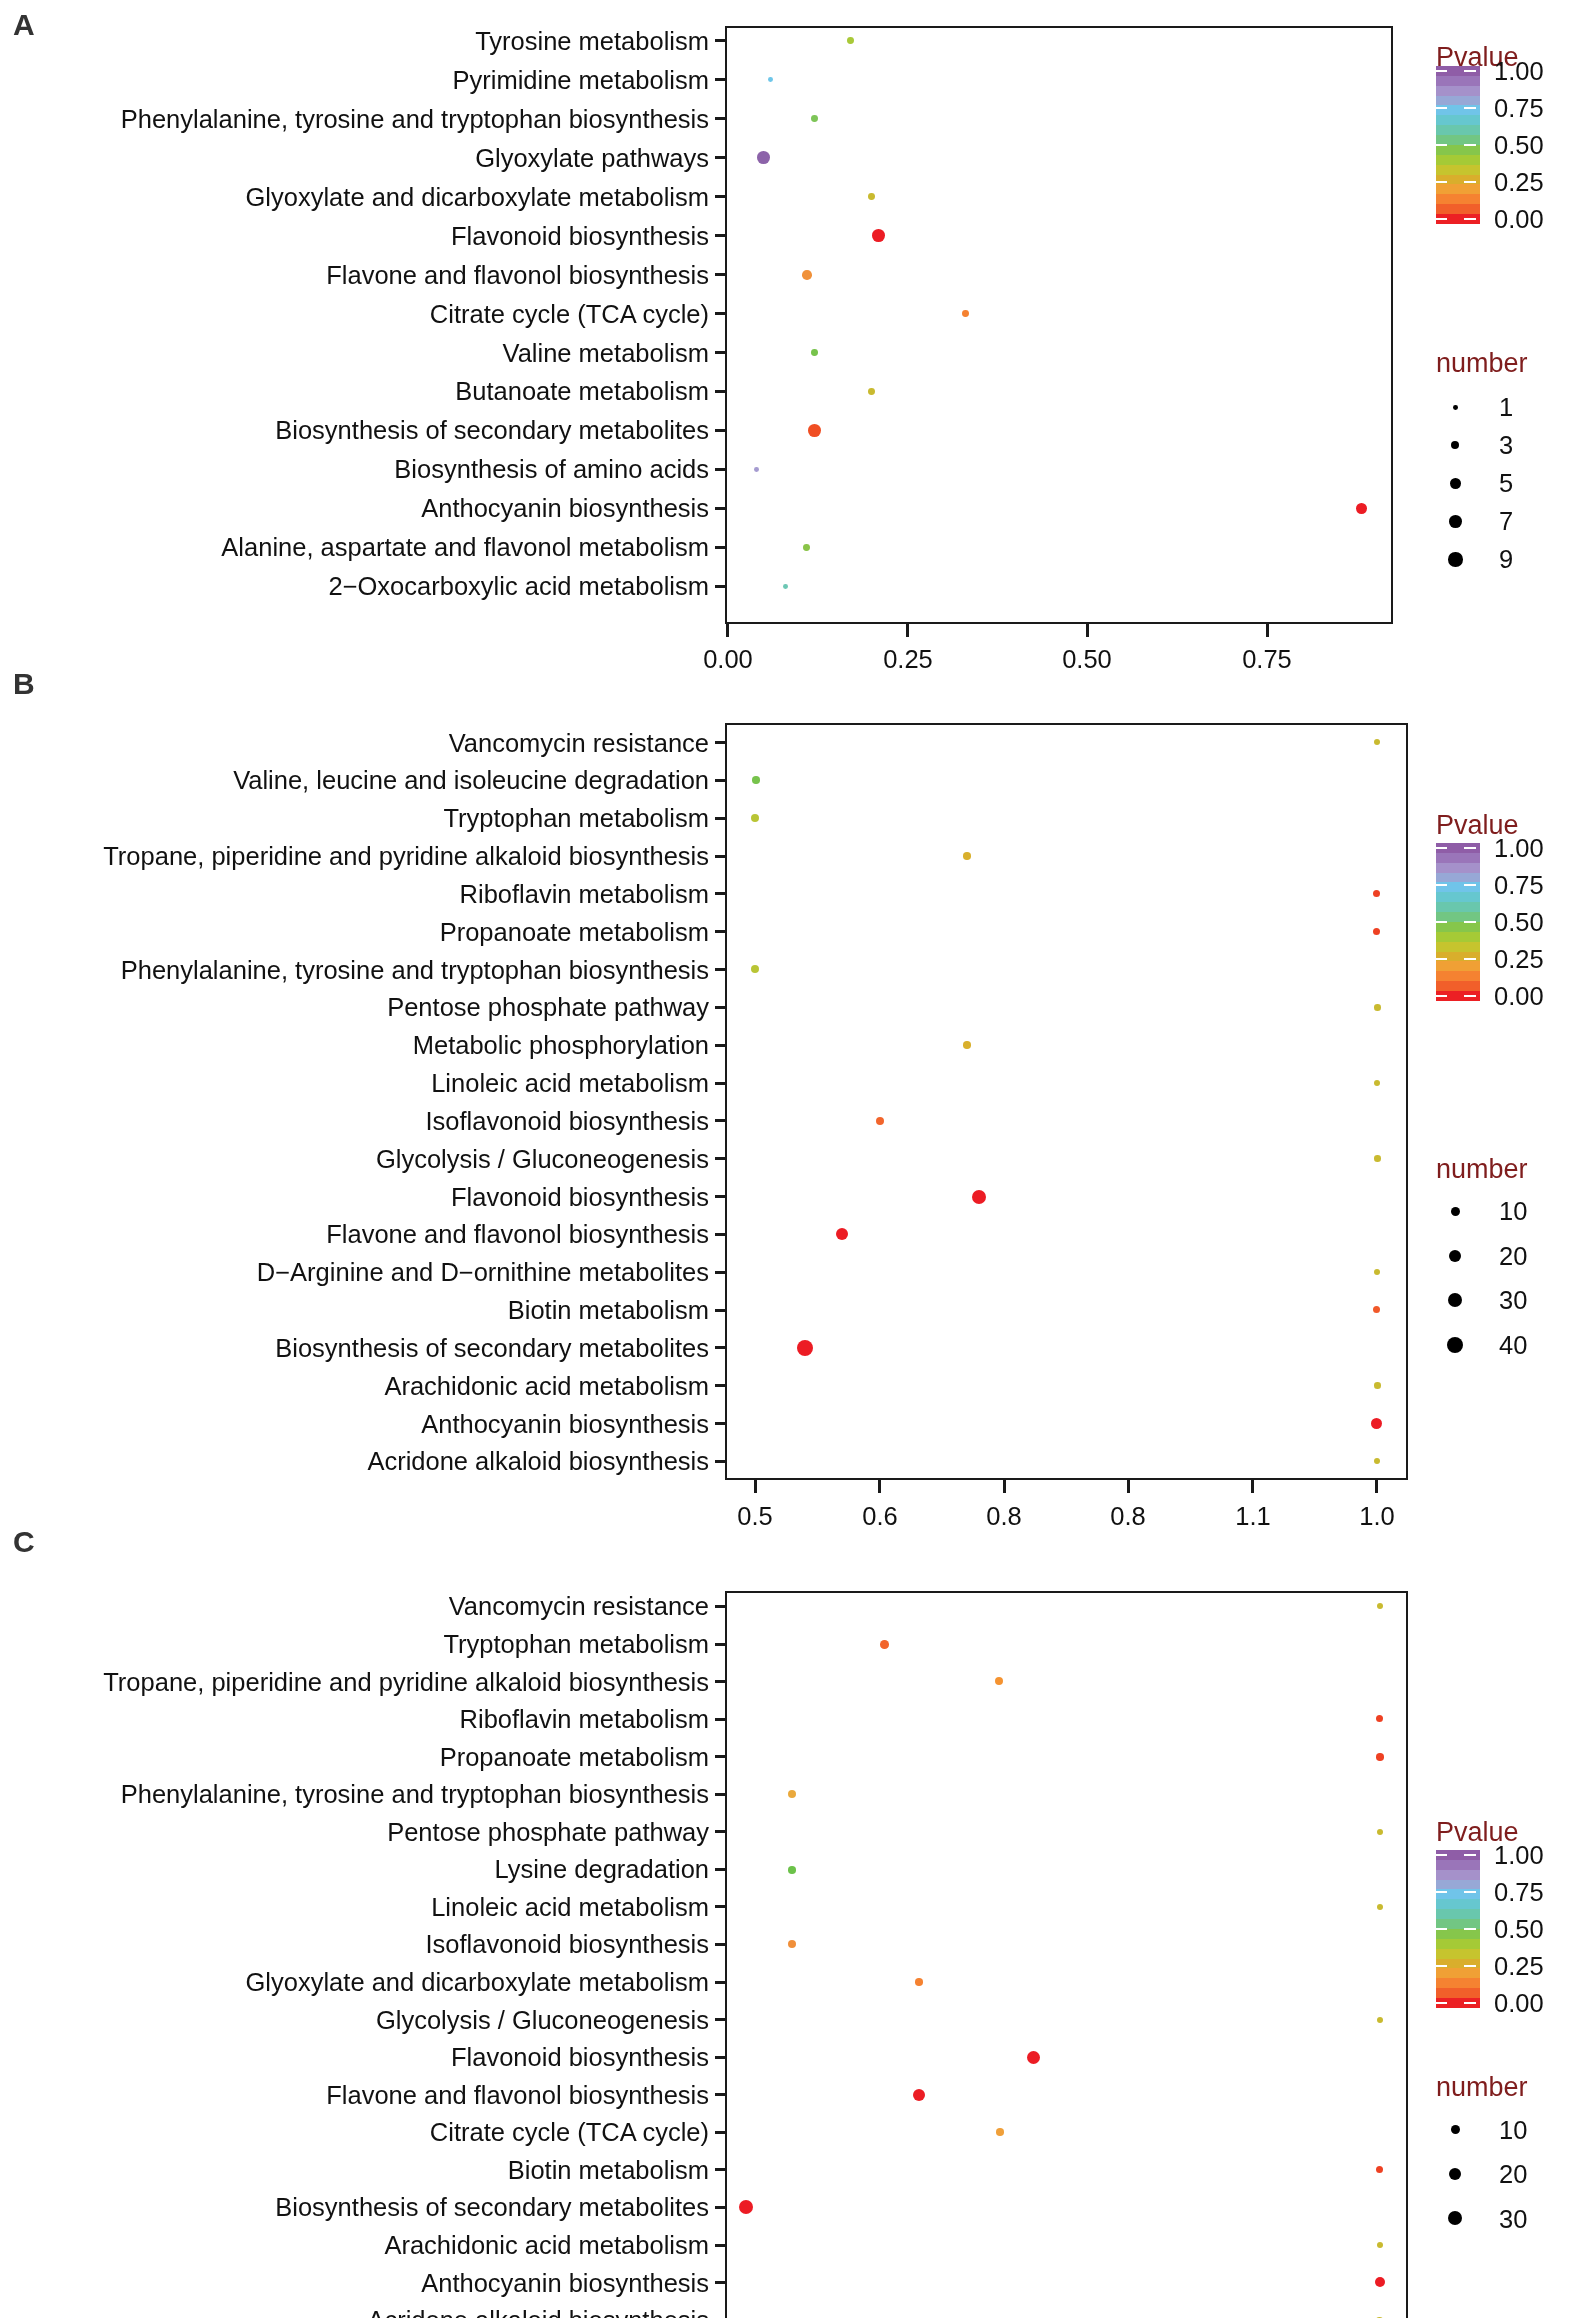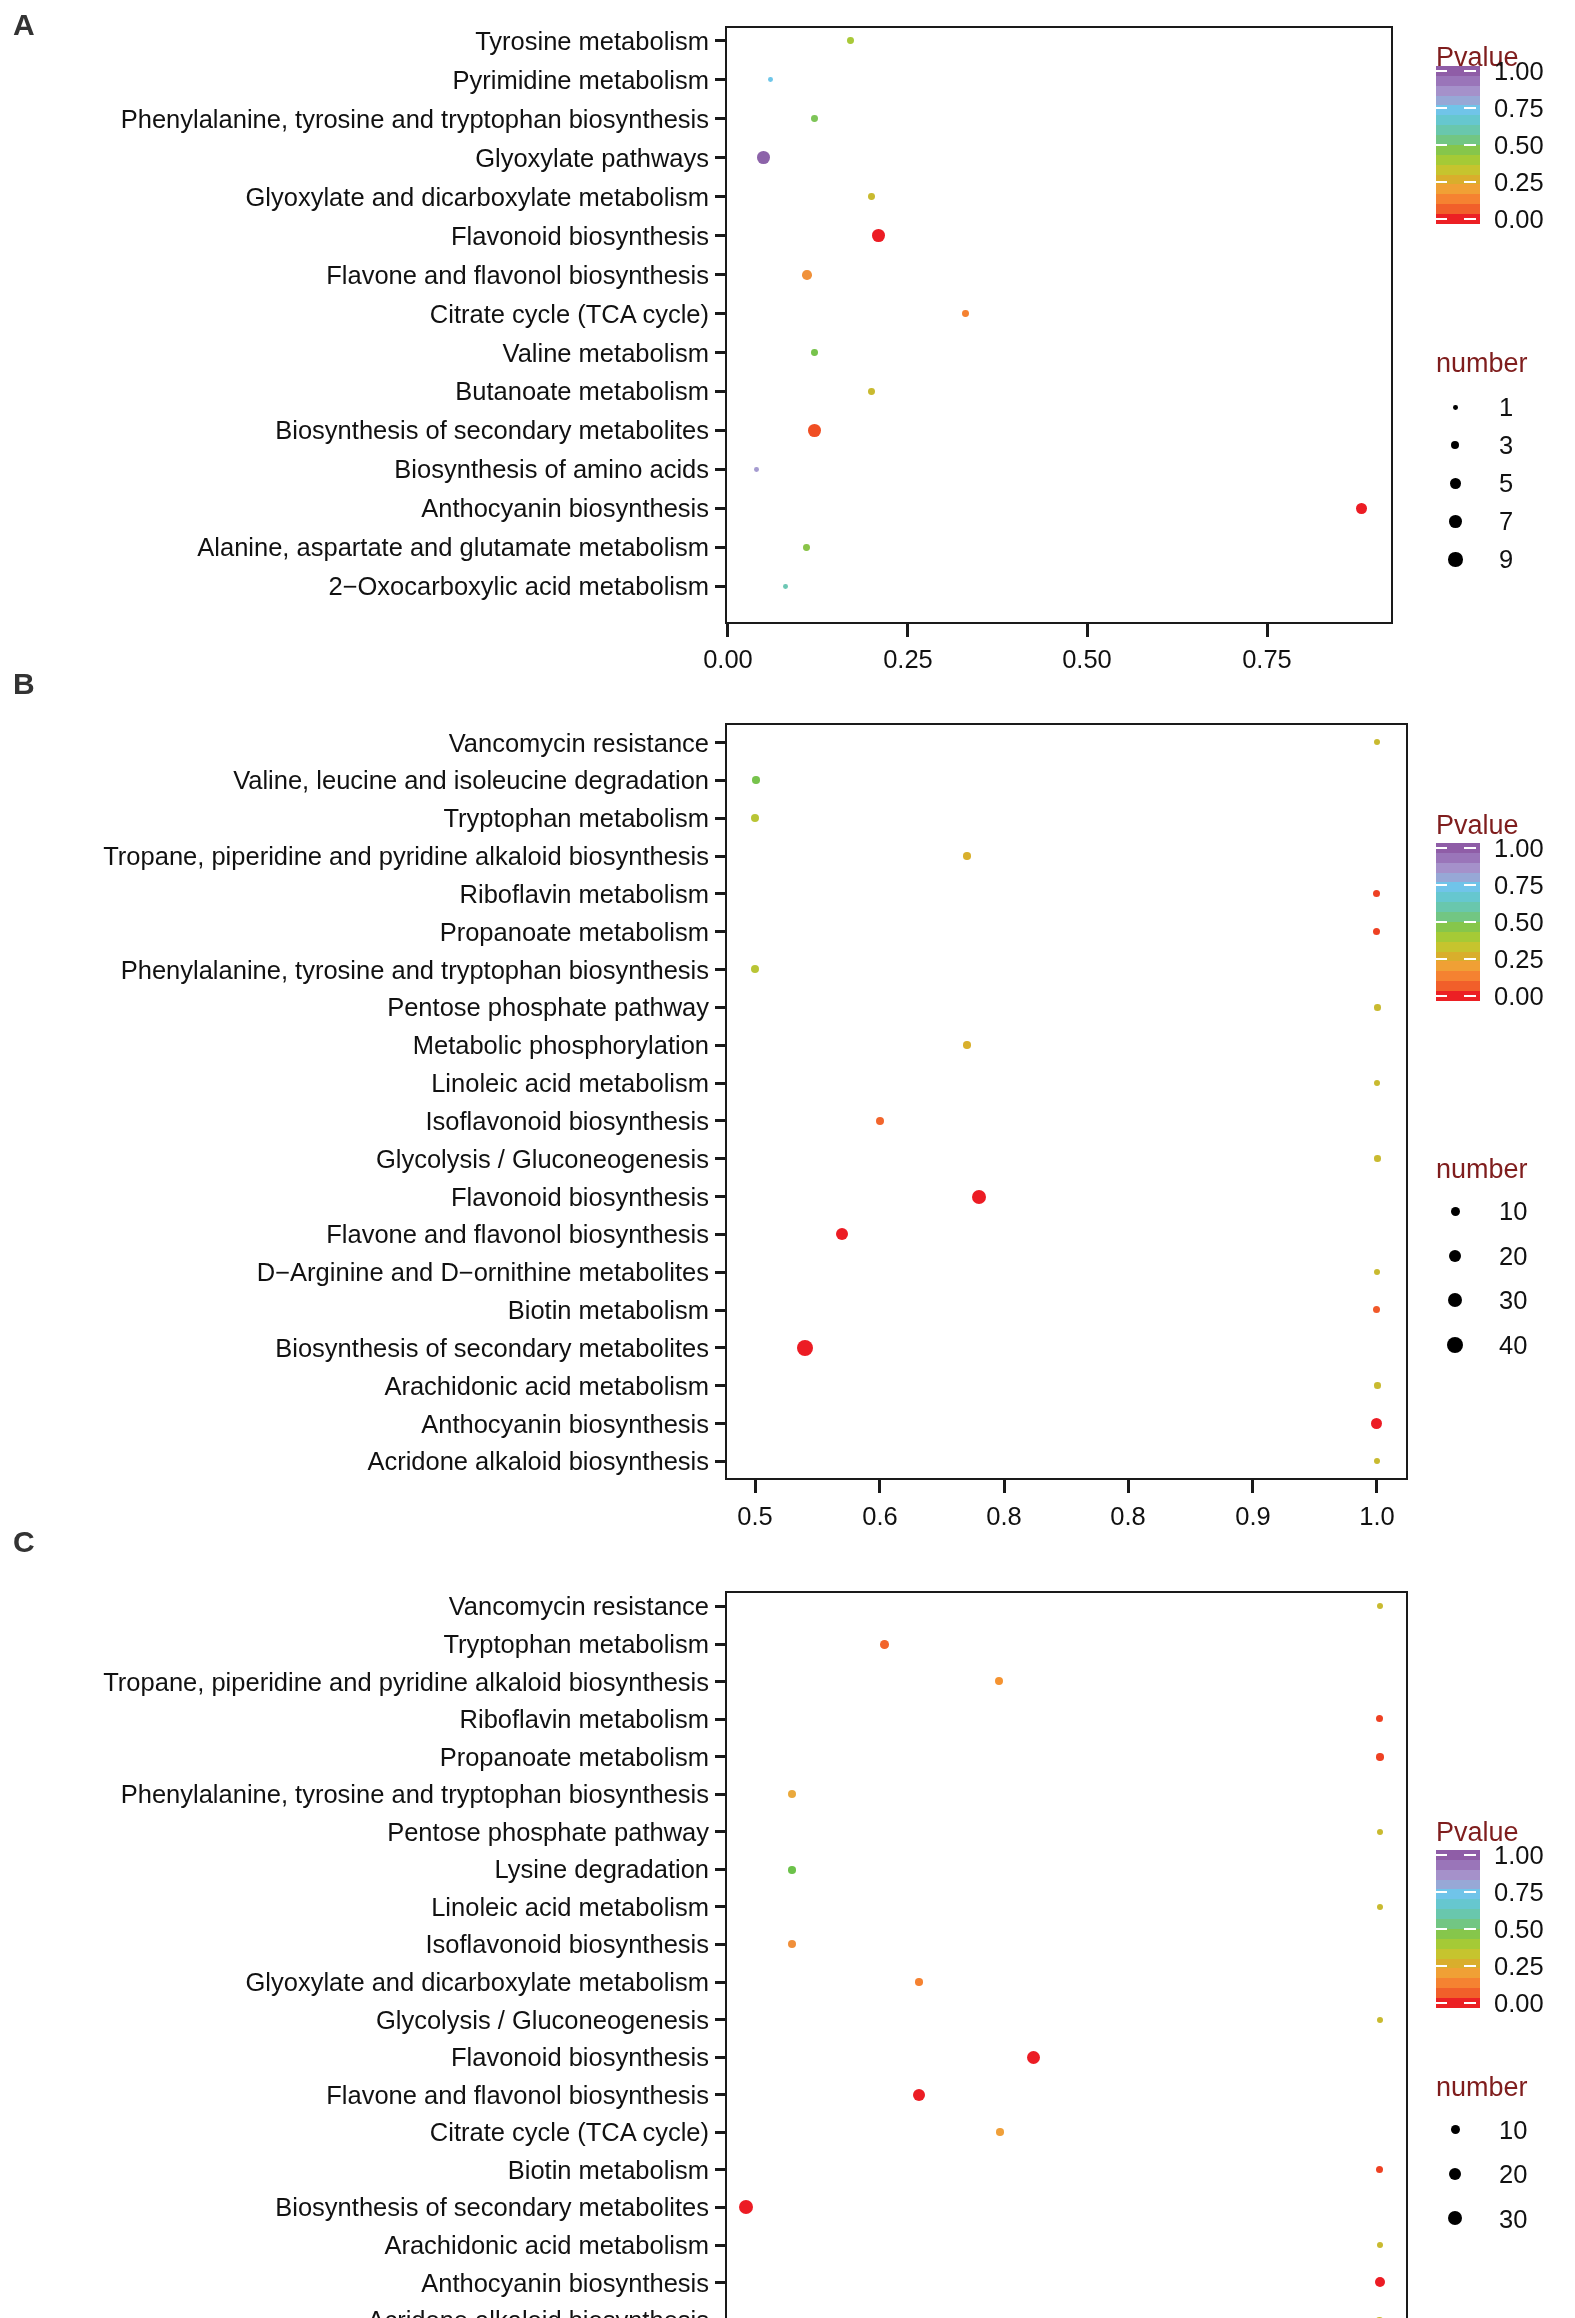--- a/index.html
+++ b/index.html
@@ -57,21 +57,21 @@
     <div class="dot" style="left: 868px; top: 388px; width: 6.8px; height: 6.8px; background: rgb(201, 186, 48);"></div>
     <div class="y-label" style="right: 866px; top: 416px;">Biosynthesis of secondary metabolites</div>
     <div class="y-tick" style="left: 715px; top: 429px;"></div>
     <div class="dot" style="left: 808px; top: 424px; width: 12.8px; height: 12.8px; background: rgb(240, 78, 35);"></div>
     <div class="y-label" style="right: 866px; top: 455px;">Biosynthesis of amino acids</div>
     <div class="y-tick" style="left: 715px; top: 468px;"></div>
     <div class="dot" style="left: 754px; top: 467px; width: 4.8px; height: 4.8px; background: rgb(165, 155, 208);"></div>
     <div class="y-label" style="right: 866px; top: 494px;">Anthocyanin biosynthesis</div>
     <div class="y-tick" style="left: 715px; top: 507px;"></div>
     <div class="dot" style="left: 1356px; top: 503px; width: 10.8px; height: 10.8px; background: rgb(236, 28, 36);"></div>
-    <div class="y-label" style="right: 866px; top: 533px;">Alanine, aspartate and glutamate metabolism</div>
+    <div class="y-label" style="right: 866px; top: 533px;">Alanine, aspartate and flavonol metabolism</div>
     <div class="y-tick" style="left: 715px; top: 546px;"></div>
     <div class="dot" style="left: 803px; top: 544px; width: 6.8px; height: 6.8px; background: rgb(138, 196, 72);"></div>
     <div class="y-label" style="right: 866px; top: 572px;">2−Oxocarboxylic acid metabolism</div>
     <div class="y-tick" style="left: 715px; top: 585px;"></div>
     <div class="dot" style="left: 783px; top: 584px; width: 4.8px; height: 4.8px; background: rgb(108, 199, 180);"></div>
     <div class="x-tick" style="left: 726px; top: 624px;"></div>
     <div class="x-tick-label" style="left: 677px; top: 645px; width: 102px;">0.00</div>
     <div class="x-tick" style="left: 906px; top: 624px;"></div>
     <div class="x-tick-label" style="left: 857px; top: 645px; width: 102px;">0.25</div>
     <div class="x-tick" style="left: 1086px; top: 624px;"></div>
@@ -170,21 +170,21 @@
     <div class="dot" style="left: 1374px; top: 1458px; width: 6px; height: 6px; background: rgb(201, 186, 48);"></div>
     <div class="x-tick" style="left: 754px; top: 1480px;"></div>
     <div class="x-tick-label" style="left: 704px; top: 1502px; width: 102px;">0.5</div>
     <div class="x-tick" style="left: 878px; top: 1480px;"></div>
     <div class="x-tick-label" style="left: 829px; top: 1502px; width: 102px;">0.6</div>
     <div class="x-tick" style="left: 1003px; top: 1480px;"></div>
     <div class="x-tick-label" style="left: 953px; top: 1502px; width: 102px;">0.8</div>
     <div class="x-tick" style="left: 1127px; top: 1480px;"></div>
     <div class="x-tick-label" style="left: 1077px; top: 1502px; width: 102px;">0.8</div>
     <div class="x-tick" style="left: 1251px; top: 1480px;"></div>
-    <div class="x-tick-label" style="left: 1202px; top: 1502px; width: 102px;">0.9</div>
+    <div class="x-tick-label" style="left: 1202px; top: 1502px; width: 102px;">1.1</div>
     <div class="x-tick" style="left: 1375px; top: 1480px;"></div>
     <div class="x-tick-label" style="left: 1326px; top: 1502px; width: 102px;">1.0</div>
     <div class="lg-title" style="left: 1436px; top: 811px;">Pvalue</div>
     <div class="colorbar" style="left: 1436px; top: 843px; width: 44px; height: 158px; background: linear-gradient(rgb(143, 93, 167) 0%, rgb(143, 93, 167) 6.25%, rgb(154, 117, 185) 6.25%, rgb(154, 117, 185) 12.5%, rgb(165, 145, 202) 12.5%, rgb(165, 145, 202) 18.75%, rgb(151, 168, 214) 18.75%, rgb(151, 168, 214) 25%, rgb(112, 196, 233) 25%, rgb(112, 196, 233) 31.25%, rgb(102, 199, 207) 31.25%, rgb(102, 199, 207) 37.5%, rgb(105, 199, 173) 37.5%, rgb(105, 199, 173) 43.75%, rgb(114, 198, 131) 43.75%, rgb(114, 198, 131) 50%, rgb(134, 198, 75) 50%, rgb(134, 198, 75) 56.25%, rgb(165, 202, 54) 56.25%, rgb(165, 202, 54) 62.5%, rgb(198, 196, 46) 62.5%, rgb(198, 196, 46) 68.75%, rgb(217, 174, 44) 68.75%, rgb(217, 174, 44) 75%, rgb(240, 160, 53) 75%, rgb(240, 160, 53) 81.25%, rgb(245, 130, 49) 81.25%, rgb(245, 130, 49) 87.5%, rgb(241, 95, 42) 87.5%, rgb(241, 95, 42) 93.75%, rgb(236, 32, 36) 93.75%, rgb(236, 32, 36) 100%);"></div>
     <div class="cb-dash" style="left: 1436px; top: 847px; width: 11px;"></div>
     <div class="cb-dash" style="left: 1464px; top: 847px; width: 12px;"></div>
     <div class="cb-label" style="left: 1494px; top: 834px;">1.00</div>
     <div class="cb-dash" style="left: 1436px; top: 884px; width: 11px;"></div>
     <div class="cb-dash" style="left: 1464px; top: 884px; width: 12px;"></div>
     <div class="cb-label" style="left: 1494px; top: 871px;">0.75</div>

